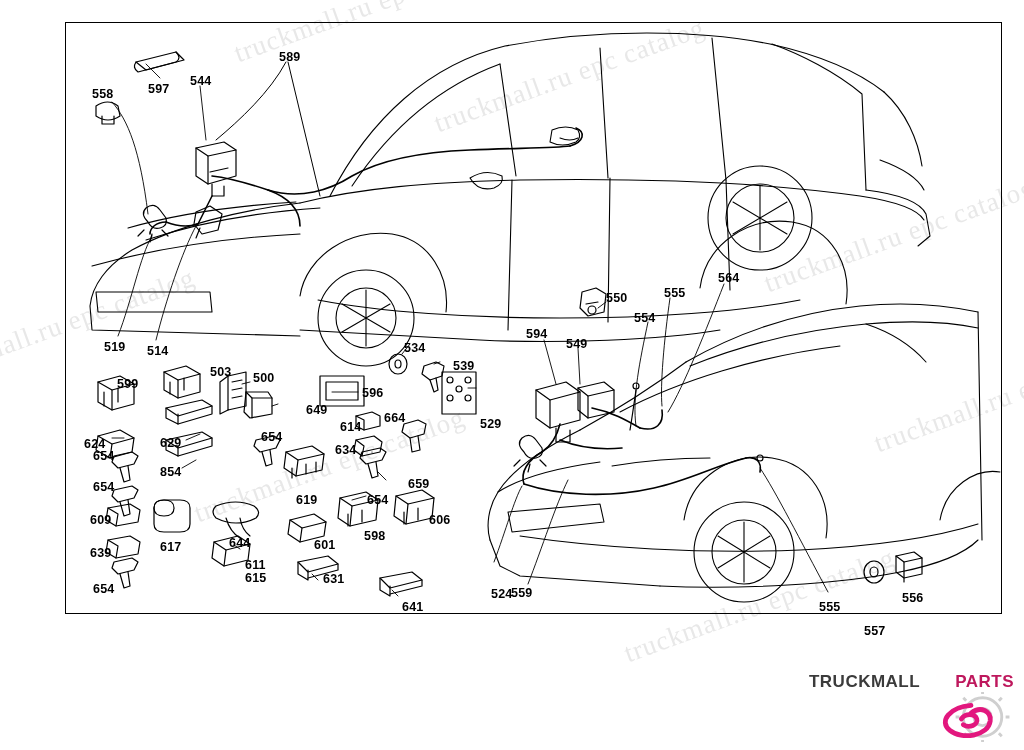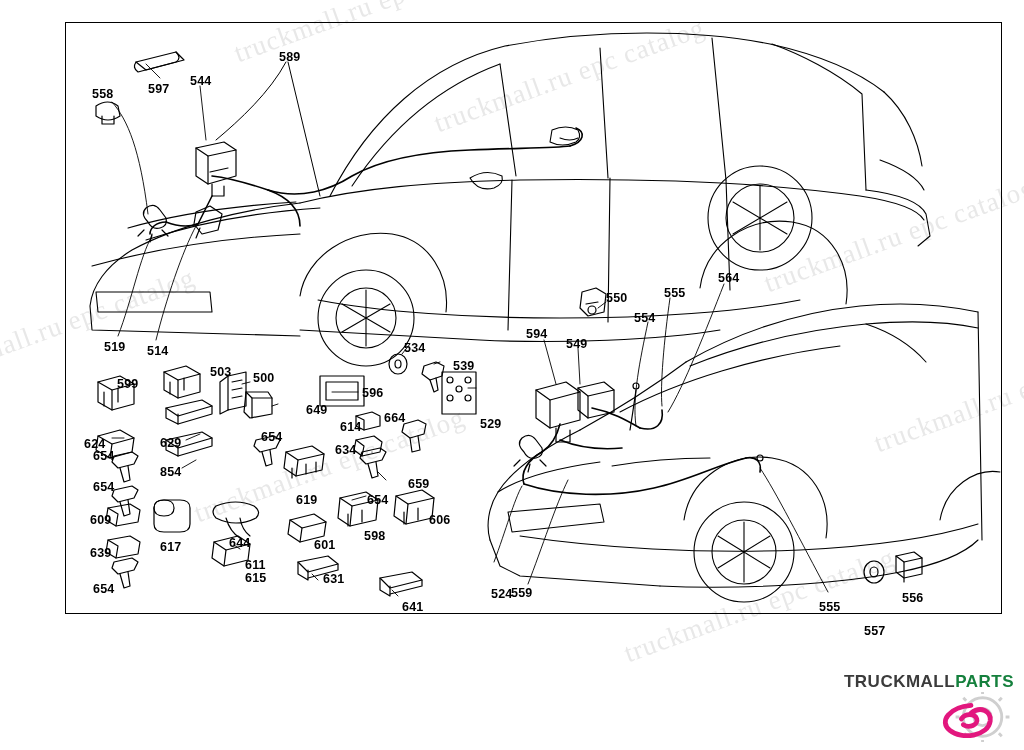--- a/index.html
+++ b/index.html
@@ -7,21 +7,21 @@
        font-family:"Liberation Sans", sans-serif;color:#000;}
   #sheet{position:absolute;left:0;top:0;width:1024px;height:750px;}
   .frame{position:absolute;left:65px;top:22px;width:935px;height:590px;border:1.5px solid #000;background:transparent;}
   svg.art{position:absolute;left:0;top:0;width:1024px;height:750px;pointer-events:none;}
   .wm{position:absolute;font-family:"Liberation Serif",serif;color:#e8e8e8;font-size:27px;white-space:nowrap;
       transform:rotate(-20deg);transform-origin:left top;letter-spacing:1px;}
   .lbl{position:absolute;font-size:12.5px;font-weight:bold;font-family:"Liberation Sans",sans-serif;
        letter-spacing:0.2px;line-height:1;}
   .brand{position:absolute;right:8px;bottom:6px;width:190px;height:78px;}
   .brand .bt{position:absolute;right:2px;top:6px;font-size:17px;font-weight:bold;letter-spacing:0.5px;color:#3b3b3b;}
-  .brand .bt .pink{color:#15803d;}
+  .brand .bt .pink{color:#be185d;margin-left:35px;}
   .brand .gear{position:absolute;right:6px;top:26px;width:78px;height:50px;}
 </style>
 </head>
 <body>
 
 <div id="sheet">
 
   <div>
     <div class="wm" style="left:230px;top:40px;">truckmall.ru epc catalog</div>
     <div class="wm" style="left:430px;top:110px;">truckmall.ru epc catalog</div>

